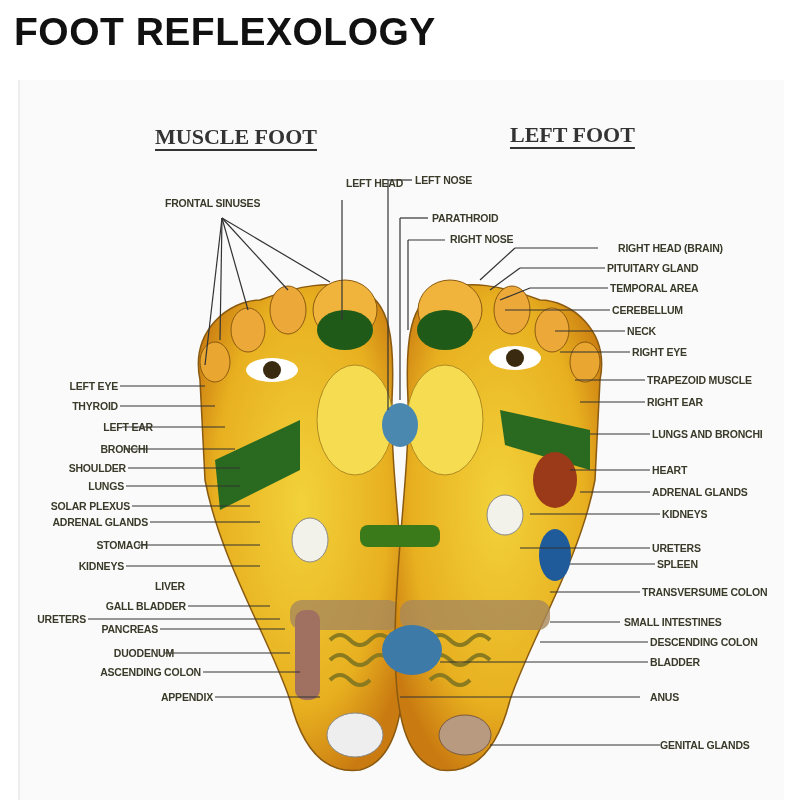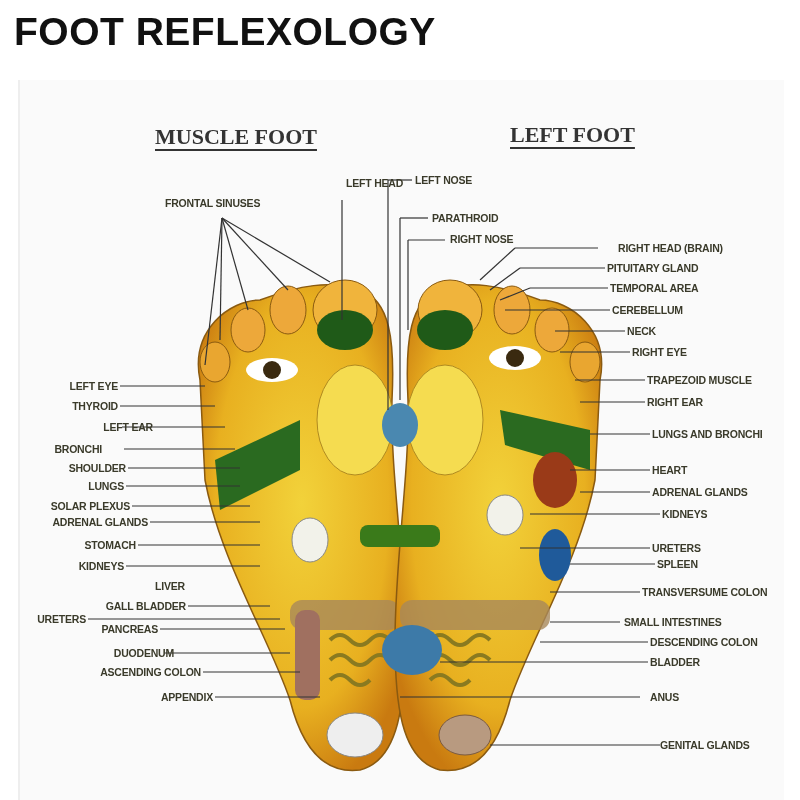--- a/index.html
+++ b/index.html
@@ -131,26 +131,26 @@
 
 <div class="lbl" style="left:165px;top:197px;">FRONTAL SINUSES</div>
 <div class="lbl" style="left:300px;top:177px;padding-left:46px;">LEFT HEAD</div>
 <div class="lbl" style="left:415px;top:174px;">LEFT NOSE</div>
 <div class="lbl" style="left:432px;top:212px;">PARATHROID</div>
 <div class="lbl" style="left:450px;top:233px;">RIGHT NOSE</div>
 
 <div class="lbl r" style="left:0;width:118px;top:380px;">LEFT EYE</div>
 <div class="lbl r" style="left:0;width:118px;top:400px;">THYROID</div>
 <div class="lbl r" style="left:0;width:120px;top:421px;padding-left:33px;">LEFT EAR</div>
-<div class="lbl r" style="left:0;width:102px;top:443px;">BRONCHI</div>
+<div class="lbl r" style="left:0;width:148px;top:443px;">BRONCHI</div>
 <div class="lbl r" style="left:0;width:126px;top:462px;">SHOULDER</div>
 <div class="lbl r" style="left:0;width:124px;top:480px;">LUNGS</div>
 <div class="lbl r" style="left:0;width:130px;top:500px;">SOLAR PLEXUS</div>
 <div class="lbl r" style="left:0;width:148px;top:516px;">ADRENAL GLANDS</div>
-<div class="lbl r" style="left:0;width:136px;top:539px;">STOMACH</div>
+<div class="lbl r" style="left:12px;width:136px;top:539px;">STOMACH</div>
 <div class="lbl r" style="left:0;width:124px;top:560px;">KIDNEYS</div>
 <div class="lbl r" style="left:0;width:185px;top:580px;">LIVER</div>
 <div class="lbl r" style="left:0;width:186px;top:600px;">GALL BLADDER</div>
 <div class="lbl r" style="left:0;width:86px;top:613px;">URETERS</div>
 <div class="lbl r" style="left:0;width:158px;top:623px;">PANCREAS</div>
 <div class="lbl r" style="left:0;width:130px;top:647px;padding-left:44px;">DUODENUM</div>
 <div class="lbl r" style="left:0;width:201px;top:666px;">ASCENDING COLON</div>
 <div class="lbl r" style="left:0;width:213px;top:691px;">APPENDIX</div>
 
 <div class="lbl" style="left:600px;top:242px;padding-left:18px;">RIGHT HEAD (BRAIN)</div>

